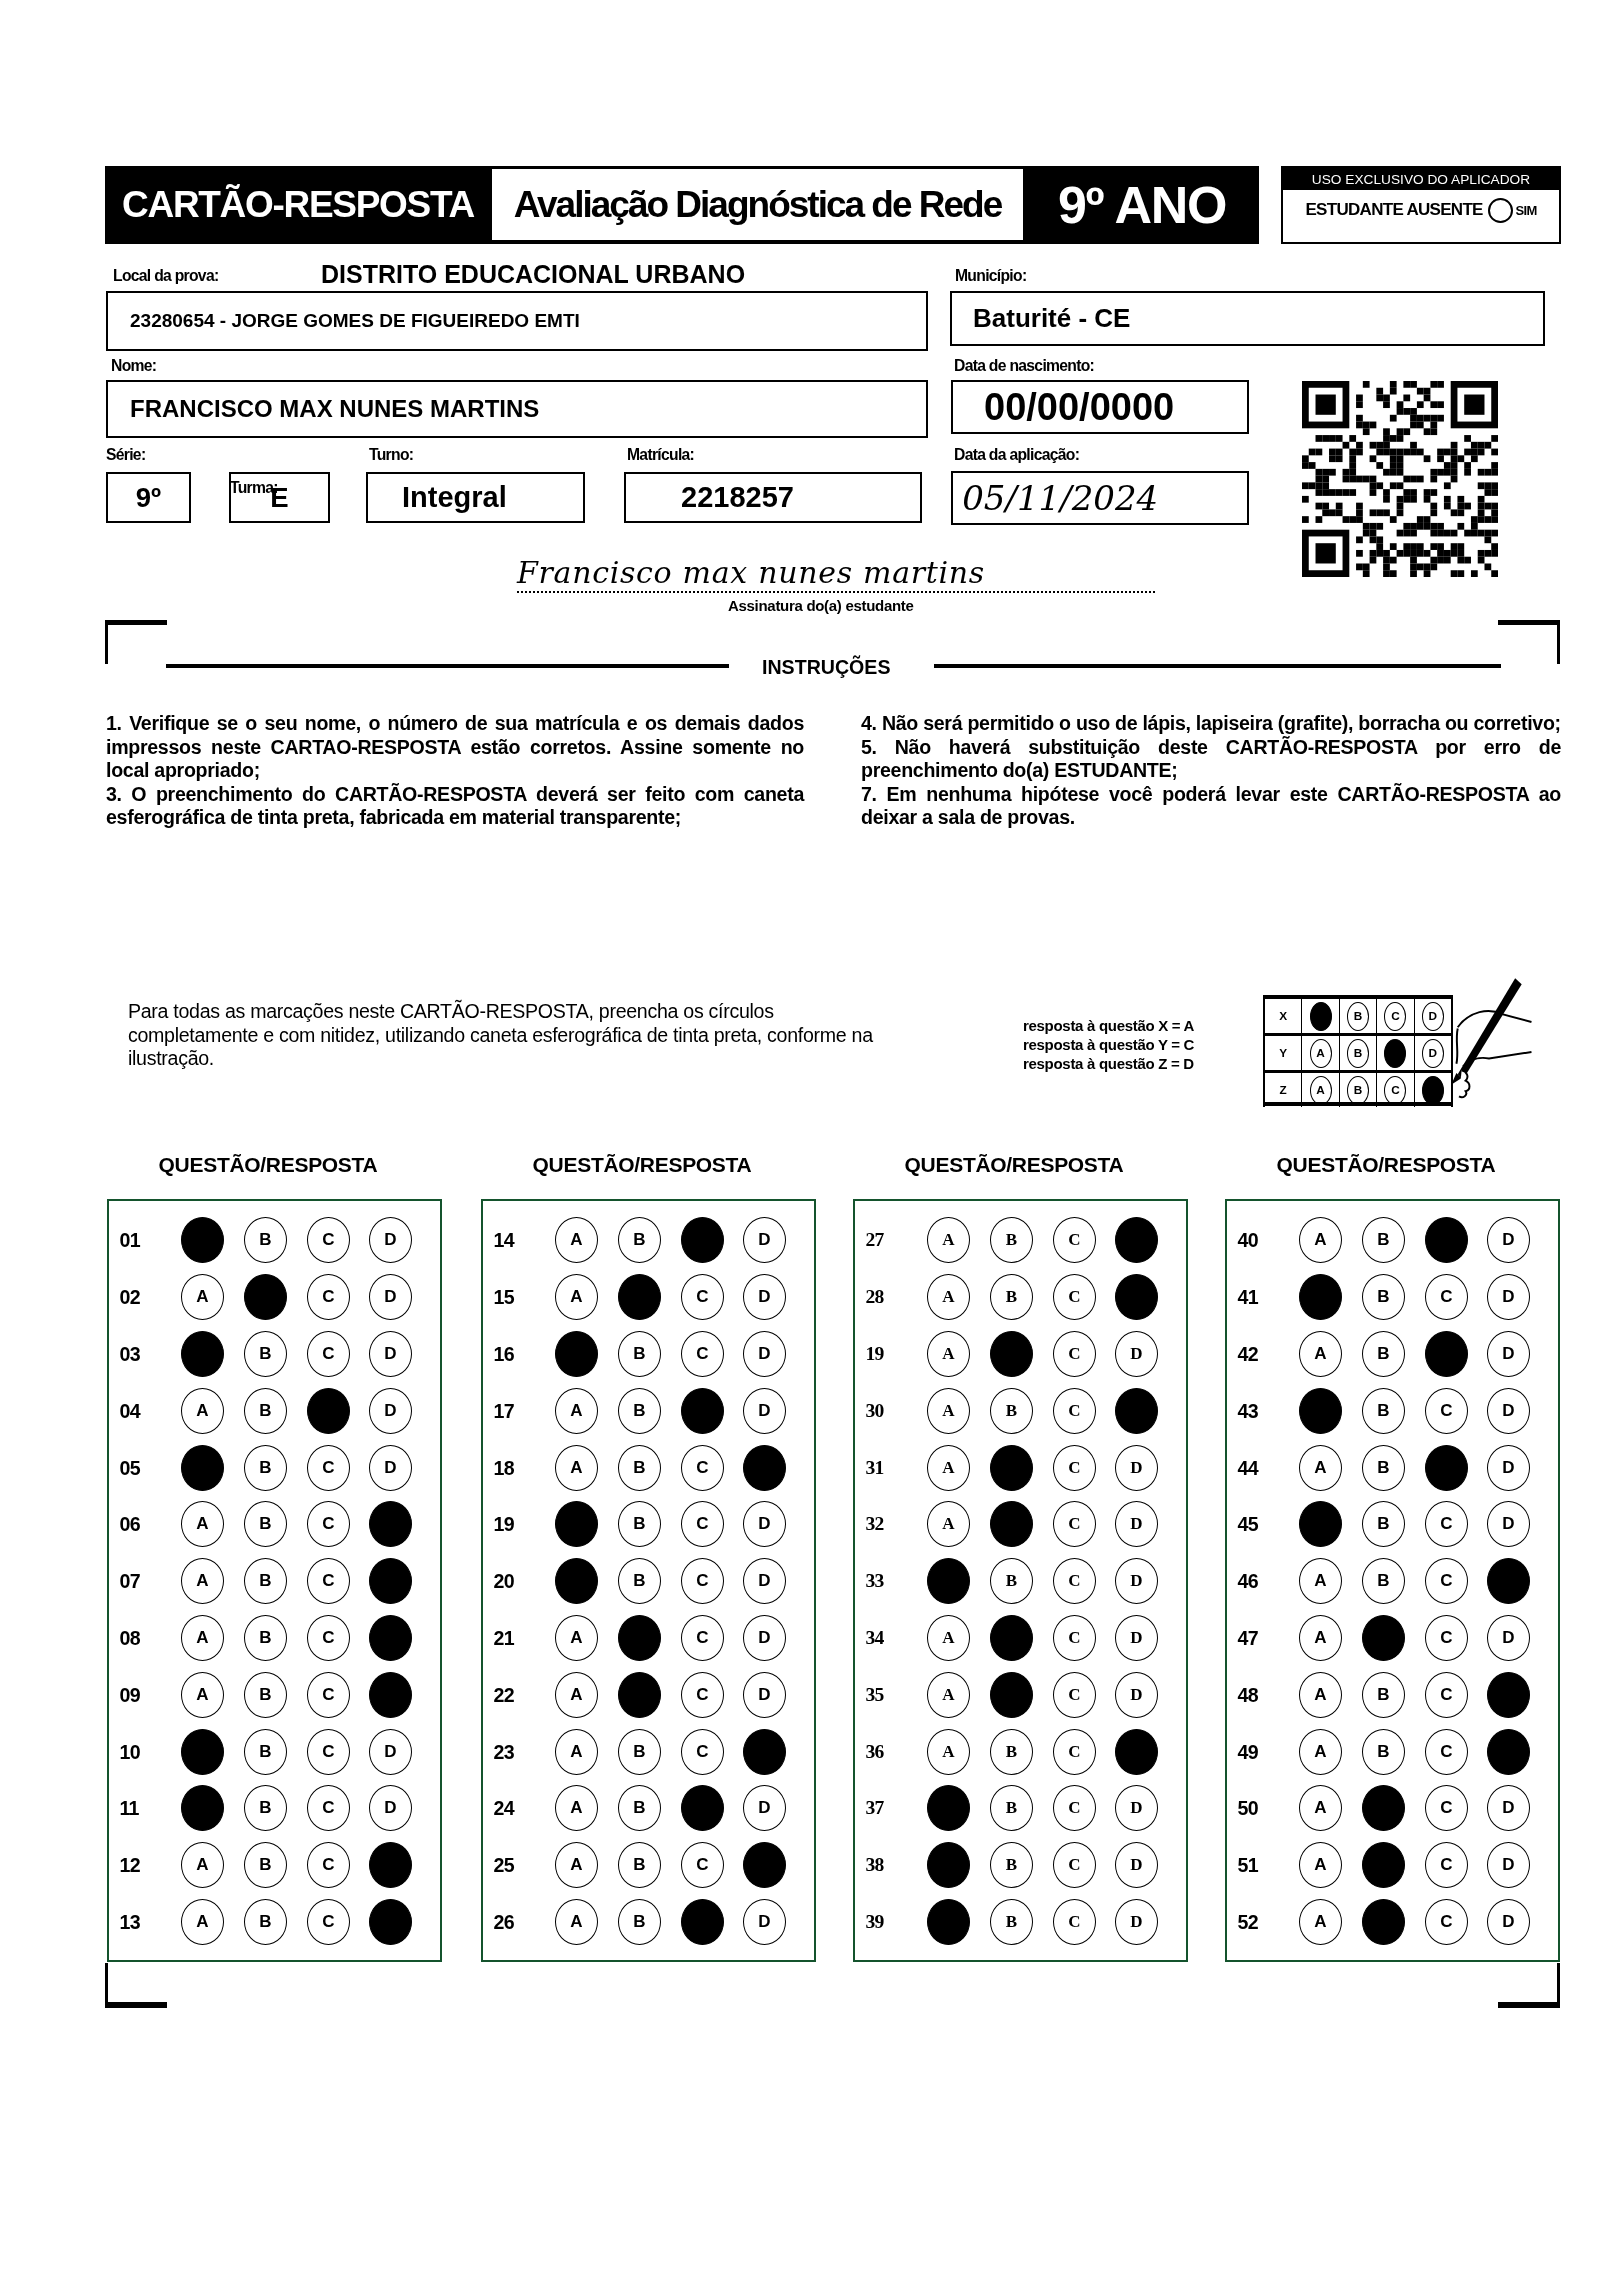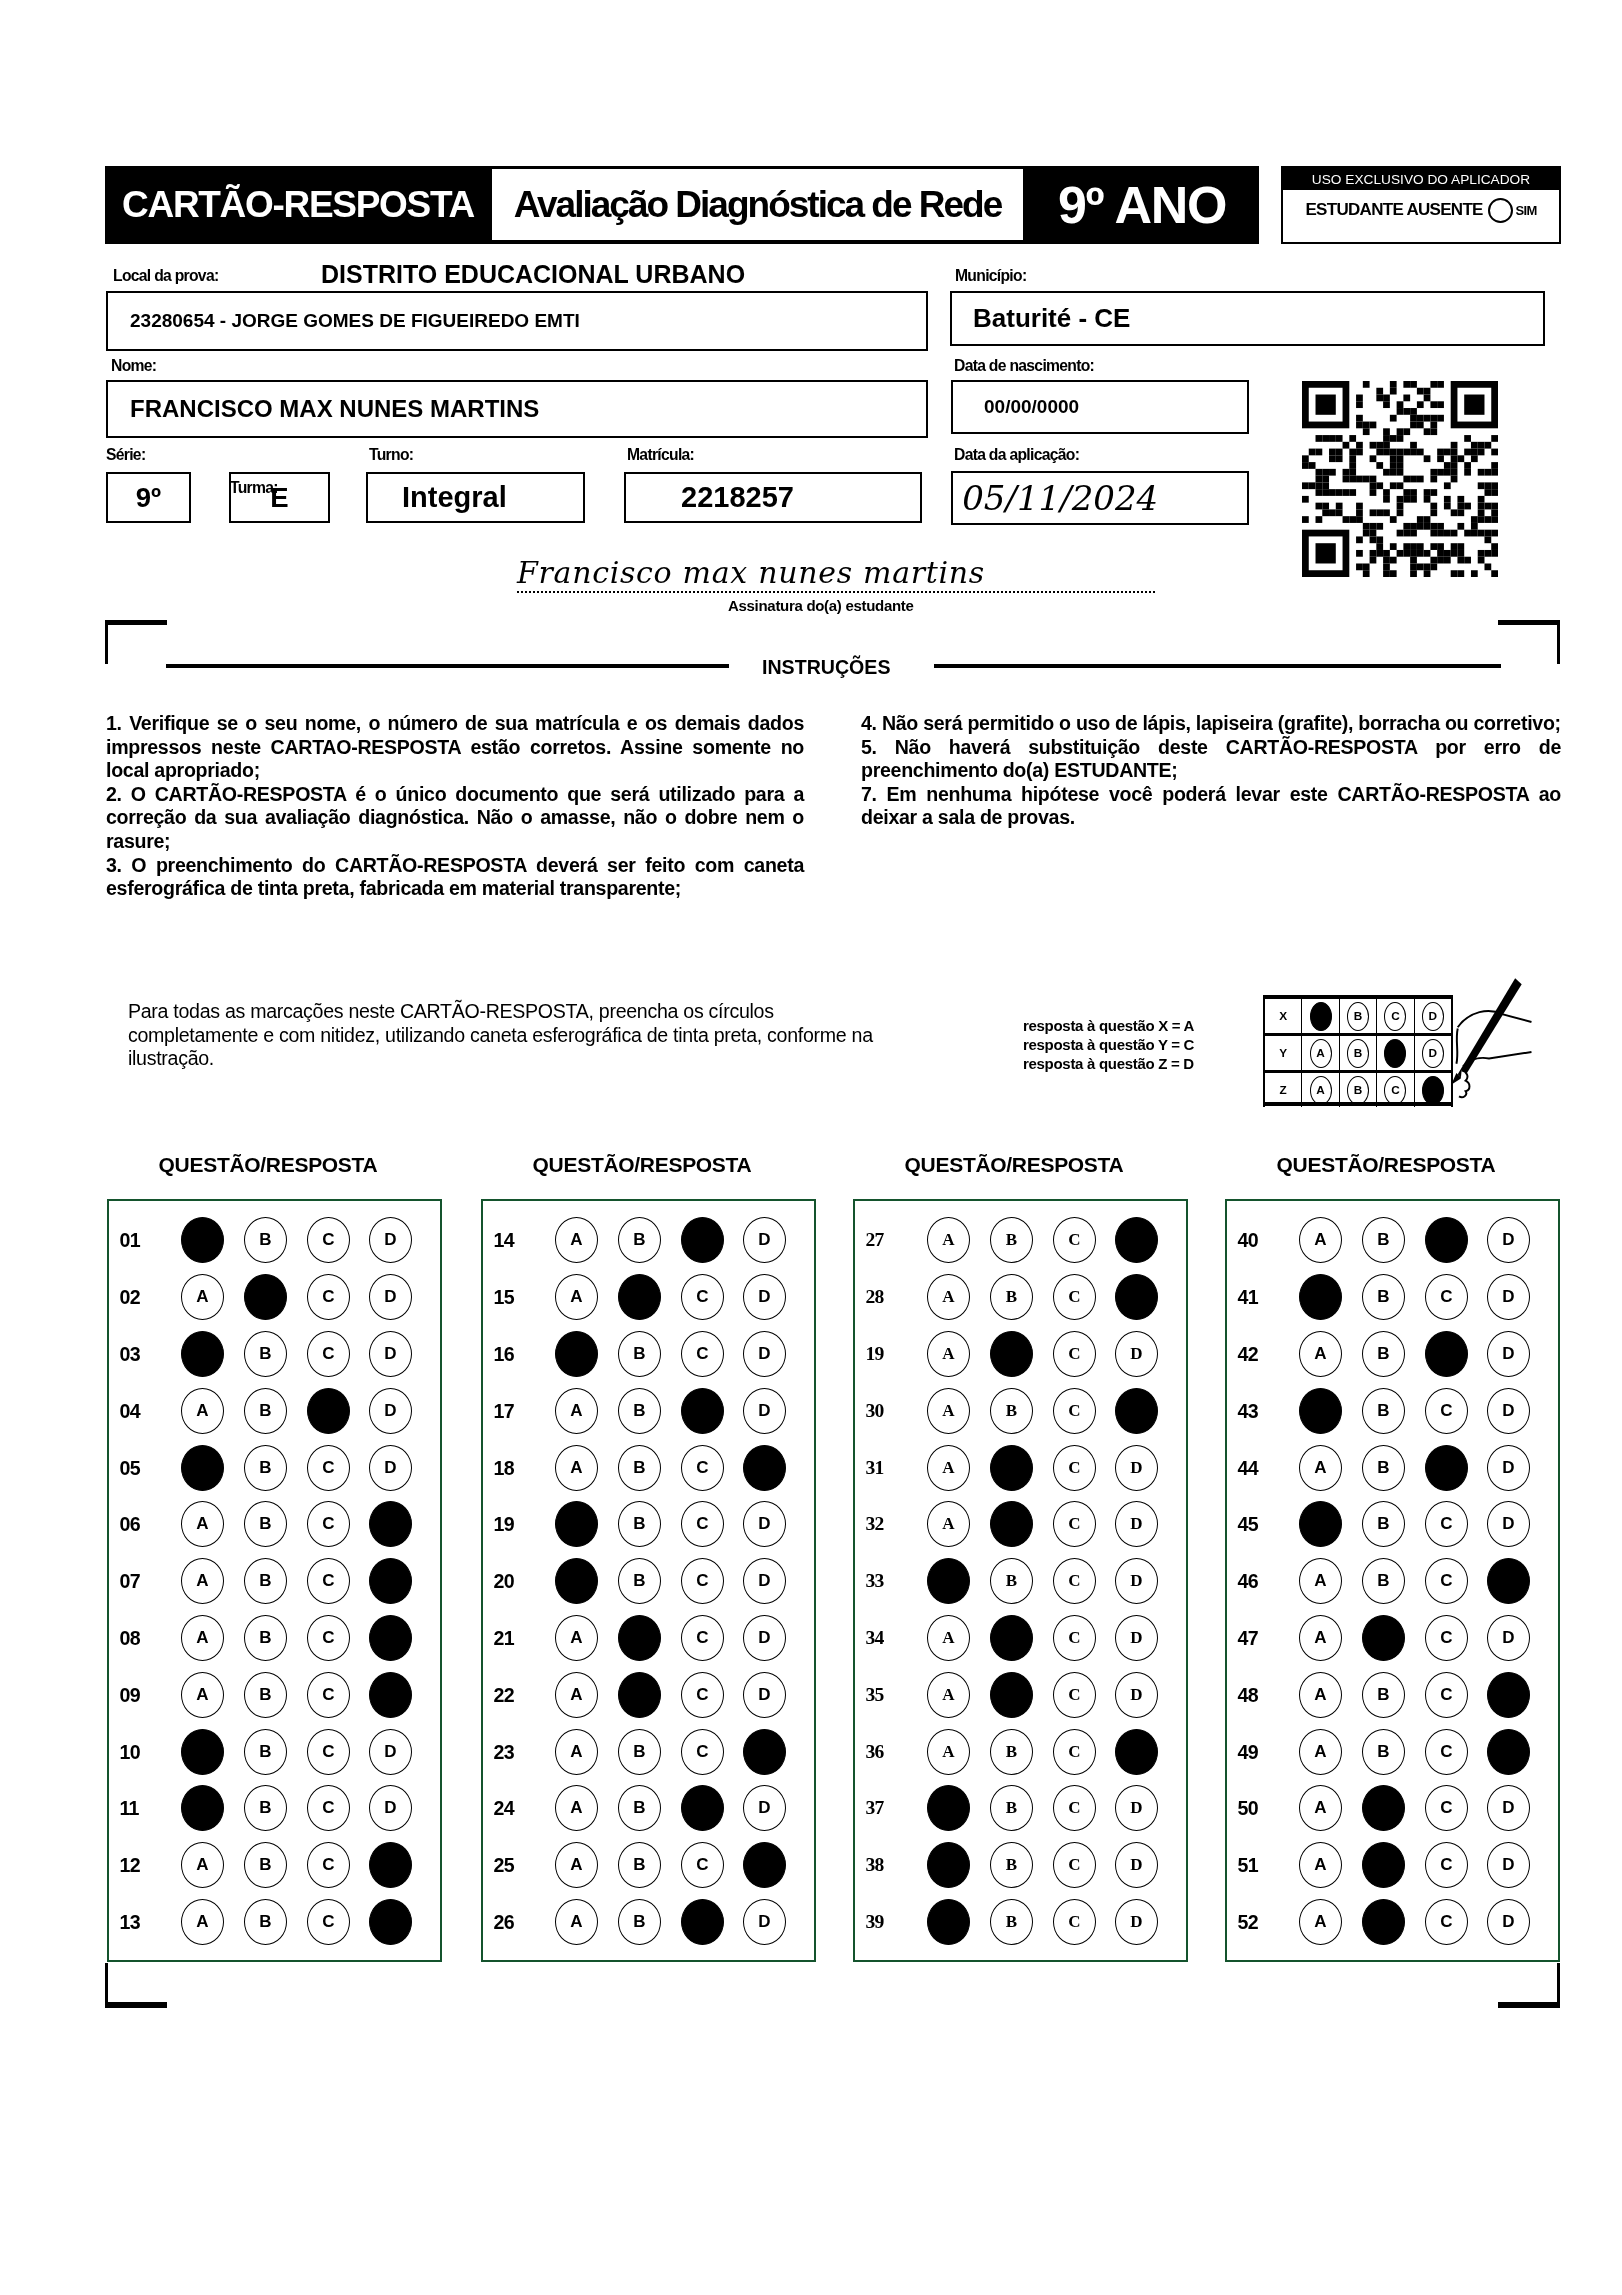--- a/index.html
+++ b/index.html
@@ -68,21 +68,21 @@
 <div class="abs fbox" style="left:950px;top:291px;width:595px;height:55px;padding-left:21px;font-size:26px;">
   <span>Baturité - CE</span>
 </div>
 
 <div class="abs lbl" style="left:111px;top:357px;">Nome:</div>
 <div class="abs fbox" style="left:106px;top:380px;width:822px;height:58px;padding-left:22px;font-size:24px;">
   <span>FRANCISCO MAX NUNES MARTINS</span>
 </div>
 
 <div class="abs lbl" style="left:954px;top:357px;">Data de nascimento:</div>
-<div class="abs fbox" style="left:951px;top:380px;width:298px;height:54px;padding-left:31px;font-size:19px;">
+<div class="abs fbox" style="left:951px;top:380px;width:298px;height:54px;padding-left:31px;font-size:38px;">
   <span>00/00/0000</span>
 </div>
 
 <div class="abs lbl" style="left:106px;top:446px;">Série:</div>
 <div class="abs fbox" style="left:106px;top:472px;width:85px;height:51px;justify-content:center;font-size:27.5px;">
   <span>9º</span>
 </div>
 
 <div class="abs lbl" style="left:230px;top:446px;margin-top:33px;">Turma:</div>
 <div class="abs fbox" style="left:229px;top:472px;width:101px;height:51px;justify-content:center;font-size:27.5px;">
@@ -413,21 +413,20 @@
 <div class="corner" style="left:1498px;top:620px;border-width:5.2px 3.9px 0 0;"></div>
 <div class="corner" style="left:105px;top:1963px;border-width:0 0 6.5px 3.9px;"></div>
 <div class="corner" style="left:1498px;top:1963px;border-width:0 3.9px 6.5px 0;"></div>
 
 <div class="abs rule" style="left:166px;top:664px;width:563px;"></div>
 <div class="abs" style="left:762px;top:656px;font-size:19.6px;font-weight:bold;">INSTRUÇÕES</div>
 <div class="abs rule" style="left:934px;top:664px;width:567px;"></div>
 
 <div class="abs instr" style="left:106px;top:712px;width:698px;">
   <p>1. Verifique se o seu nome, o número de sua matrícula e os demais dados impressos neste CARTAO-RESPOSTA estão corretos. Assine somente no local apropriado;</p>
-  <p>2. O CARTÃO-RESPOSTA é o único documento que será utilizado para a correção da sua avaliação diagnóstica. Não o amasse, não o dobre nem o rasure;</p>
   <p>3. O preenchimento do CARTÃO-RESPOSTA deverá ser feito com caneta esferográfica de tinta preta, fabricada em material transparente;</p>
 </div>
 <div class="abs instr" style="left:861px;top:712px;width:700px;">
   <p>4. Não será permitido o uso de lápis, lapiseira (grafite), borracha ou corretivo;</p>
   <p>5. Não haverá substituição deste CARTÃO-RESPOSTA por erro de preenchimento do(a) ESTUDANTE;</p>
   <p>7. Em nenhuma hipótese você poderá levar este CARTÃO-RESPOSTA ao deixar a sala de provas.</p>
 </div>
 
 <div class="abs" style="left:128px;top:1000px;width:746px;font-size:19.6px;line-height:23.6px;letter-spacing:-0.3px;">Para todas as marcações neste CARTÃO-RESPOSTA, preencha os círculos completamente e com nitidez, utilizando caneta esferográfica de tinta preta, conforme na ilustração.</div>
 <div class="abs" style="left:1023px;top:1016px;font-size:15px;font-weight:bold;line-height:19px;letter-spacing:-0.3px;">

